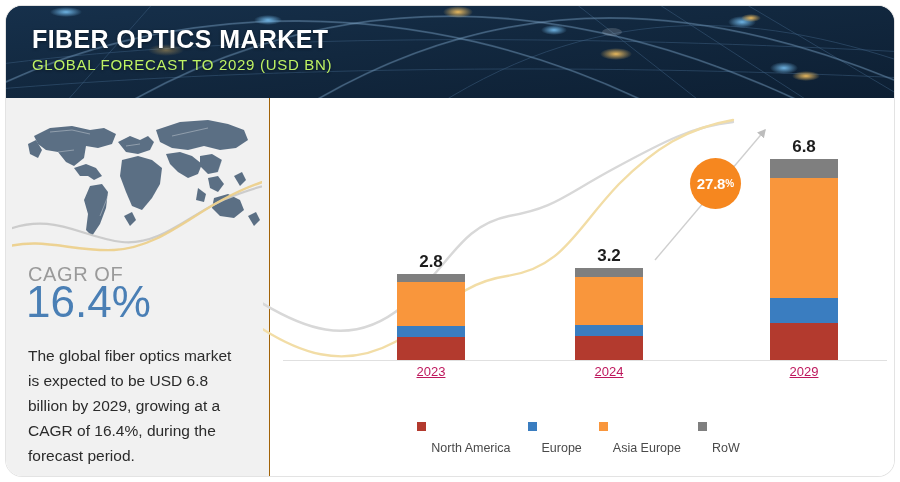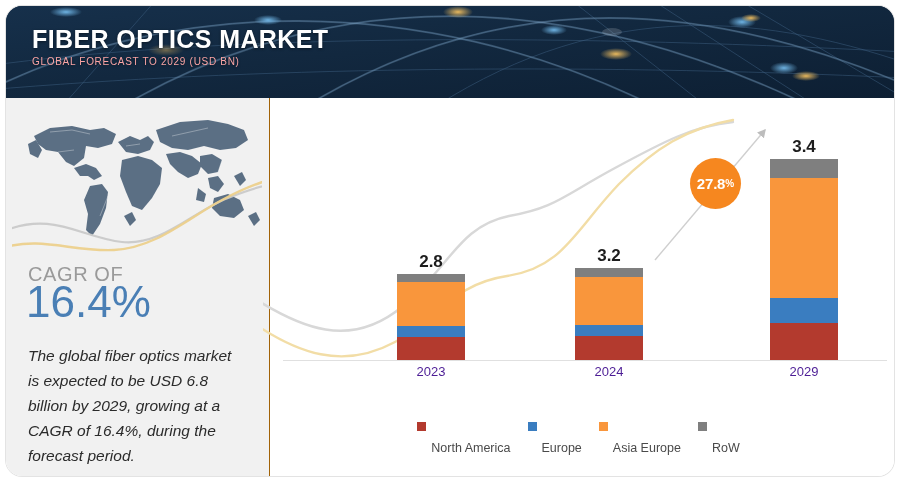--- a/index.html
+++ b/index.html
@@ -8,47 +8,47 @@
   .card{position:absolute;left:6px;top:6px;width:888px;height:470px;border-radius:16px;
         background:#ffffff;overflow:hidden;box-shadow:0 0 0 1px #e3e3e3;}
 
   
   .header{position:absolute;left:0;top:0;width:888px;height:92px;
           background:#142a42;overflow:hidden;}
   .header .bg{position:absolute;inset:0;}
   .title-wrap{position:absolute;left:26px;top:20px;z-index:5;}
   .title{font-size:25px;font-weight:bold;color:#ffffff;letter-spacing:.4px;line-height:1.05;
          text-shadow:0 1px 3px rgba(0,0,0,.45);}
-  .subtitle{font-size:10px;color:#fca5a5;letter-spacing:.7px;margin-top:4px;
+  .subtitle{font-size:15px;color:#bef264;letter-spacing:.7px;margin-top:4px;
             text-shadow:0 1px 3px rgba(0,0,0,.45);}
 
   
   .body{position:absolute;left:0;top:92px;width:888px;height:378px;background:#ffffff;}
   .sidebar{position:absolute;left:0;top:0;width:256px;height:378px;background:#f1f1f1;
            border-right:1px solid #a16207;overflow:hidden;padding-left:7px;}
   .map{position:absolute;left:6px;top:8px;width:250px;height:150px;}
   .cagr-of{position:absolute;left:22px;top:165px;font-size:20px;color:#9a9a9a;letter-spacing:.6px;}
   .cagr-val{position:absolute;left:20px;top:182px;font-size:44px;color:#4a7fb5;line-height:1;}
-  .sb-text{position:absolute;left:22px;top:245px;width:218px;font-size:15.5px;color:#2b2b2b;line-height:1.62;font-style:italic;}
+  .sb-text{position:absolute;left:22px;top:245px;width:218px;font-size:15.5px;color:#2b2b2b;line-height:1.62;}
 
   
   .chart{position:absolute;left:257px;top:0;width:631px;height:378px;overflow:hidden;}
   .deco{position:absolute;left:0;top:0;width:631px;height:378px;}
   .plot{position:absolute;left:0;top:0;width:631px;height:378px;}
   .axis{position:absolute;left:20px;top:262px;width:604px;height:1px;background:#e0e0e0;}
 
   .bar{position:absolute;width:68px;}
   .seg{position:absolute;left:0;width:68px;}
   .s-row{background:#b33a2e;}
   .s-eu{background:#3a7dc0;}
   .s-ap{background:#f9963c;}
   .s-rw{background:#7f7f7f;}
 
   .val{position:absolute;font-size:17px;font-weight:bold;color:#1d1d1d;text-align:center;width:68px;}
-  .xlab{position:absolute;top:266px;width:68px;text-align:center;font-size:13px;color:#4c1d95;}
+  .xlab{position:absolute;top:266px;width:68px;text-align:center;font-size:13px;color:#be185d;text-decoration:underline;}
 
   .bubble{position:absolute;left:427px;top:60px;width:51px;height:51px;border-radius:50%;
           background:#f6871f;display:flex;align-items:center;justify-content:center;}
   .bubble b{font-size:15px;color:#ffffff;font-weight:bold;letter-spacing:-.2px;}
   .bubble i{font-size:10px;color:#ffffff;font-style:normal;font-weight:bold;}
 
   .legend{position:absolute;left:0;top:300px;width:631px;display:flex;justify-content:center;
           align-items:center;gap:17px;}
   .lg{display:flex;align-items:center;gap:5px;}
   .sw{width:9px;height:9px;display:inline-block;}
@@ -177,21 +177,21 @@
 
         <div class="val" style="left:312px;top:148px;">3.2</div>
         <div class="bar" style="left:312px;top:170px;height:92px;">
           <div class="seg s-rw" style="top:0px;height:9px;"></div>
           <div class="seg s-ap" style="top:9px;height:48px;"></div>
           <div class="seg s-eu" style="top:57px;height:11px;"></div>
           <div class="seg s-row" style="top:68px;height:24px;"></div>
         </div>
         <div class="xlab" style="left:312px;">2024</div>
 
-        <div class="val" style="left:507px;top:39px;">3.4</div>
+        <div class="val" style="left:507px;top:39px;">6.8</div>
         <div class="bar" style="left:507px;top:61px;height:201px;">
           <div class="seg s-rw" style="top:0px;height:19px;"></div>
           <div class="seg s-ap" style="top:19px;height:120px;"></div>
           <div class="seg s-eu" style="top:139px;height:25px;"></div>
           <div class="seg s-row" style="top:164px;height:37px;"></div>
         </div>
         <div class="xlab" style="left:507px;">2029</div>
 
         <div class="bubble">
           <b>27.8</b>

